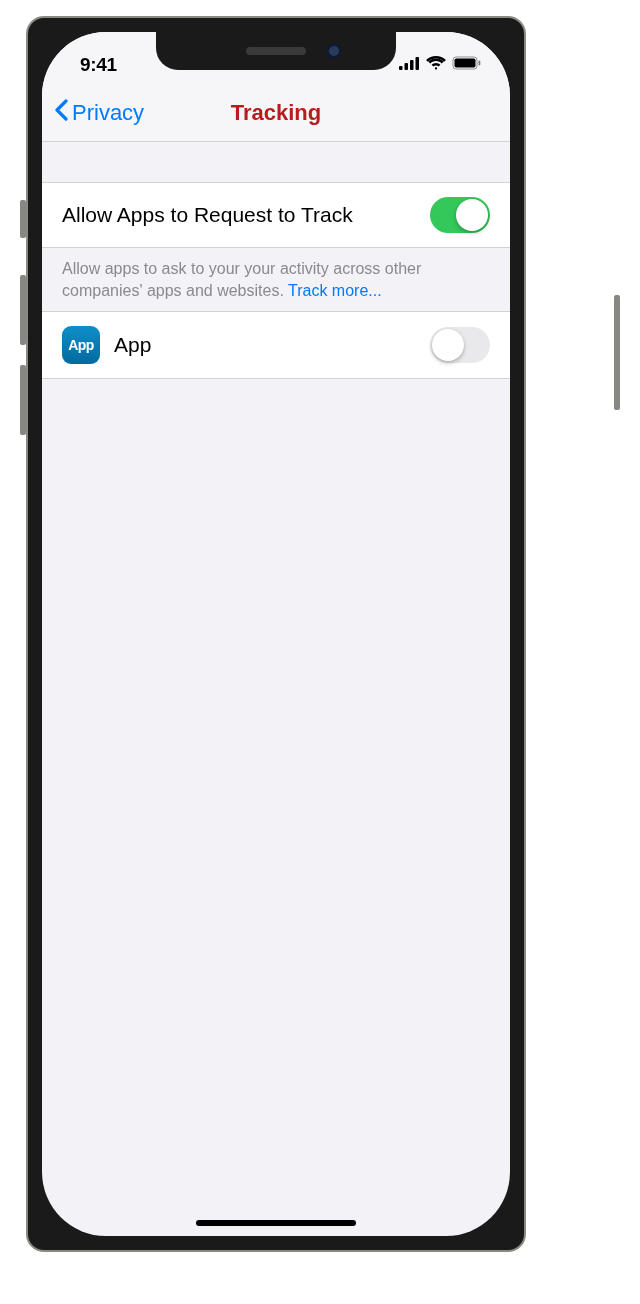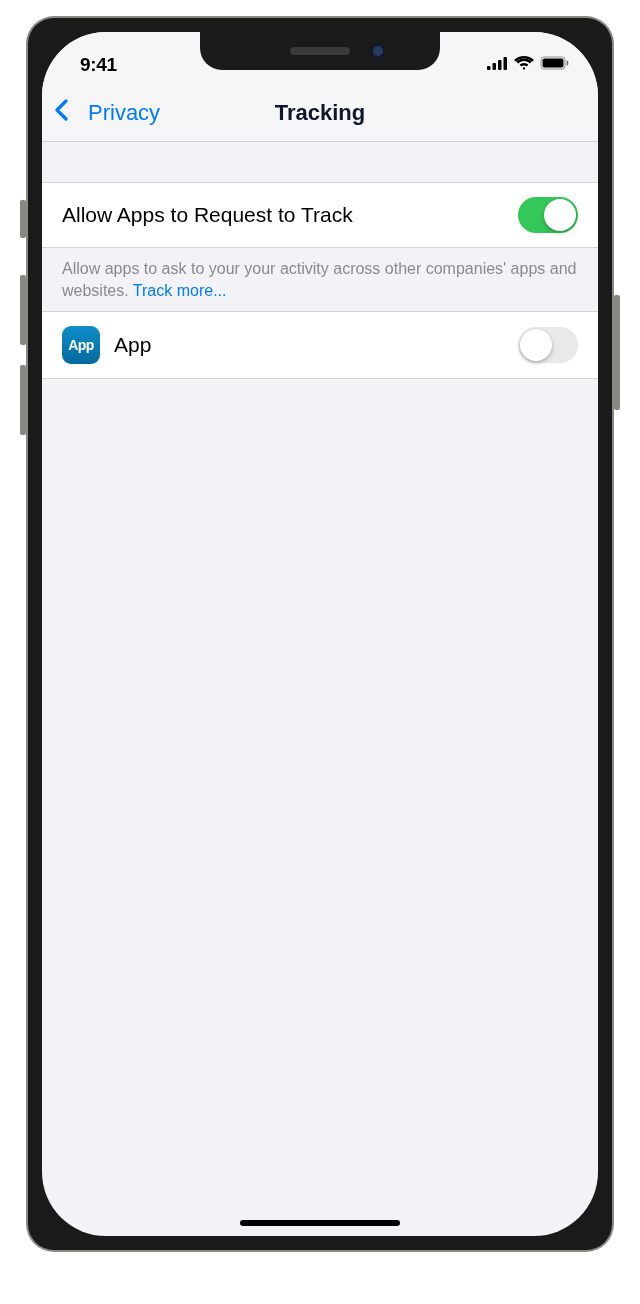--- a/index.html
+++ b/index.html
@@ -7,24 +7,24 @@
       font-family: -apple-system, BlinkMacSystemFont, 'Helvetica Neue', sans-serif;
       background: #fff;
       width: 640px;
       height: 1304px;
       position: relative;
     }
     .phone-frame {
       position: absolute;
       top: 18px;
       left: 28px;
-      width: 584px;
+      width: 496px;
       height: 1232px;
       background: #1a1a1a;
-      border-radius: 26px;
+      border-radius: 16px;
       padding: 14px;
       box-shadow: 0 0 0 2px #8a8a85;
     }
     .phone-inner {
       width: 100%;
       height: 100%;
       background: #f2f2f7;
       border-radius: 64px;
       overflow: hidden;
       position: relative;
@@ -94,31 +94,31 @@
       padding: 0 12px;
       position: relative;
       background: #f6f6f9;
       border-bottom: 1px solid #d1d1d6;
     }
     .back-button {
       display: flex;
       align-items: center;
       color: #007aff;
       font-size: 22px;
-      gap: 20px;
+      gap: 4px;
       z-index: 2;
     }
     .nav-title {
       position: absolute;
       left: 0;
       right: 0;
       text-align: center;
       font-size: 22px;
       font-weight: 600;
-      color: #0f172a;
+      color: #b91c1c;
     }
     .content {
       background: #f2f2f7;
     }
     .section-gap { height: 40px; }
     .row {
       background: #fff;
       padding: 14px 20px;
       display: flex;
       align-items: center;

